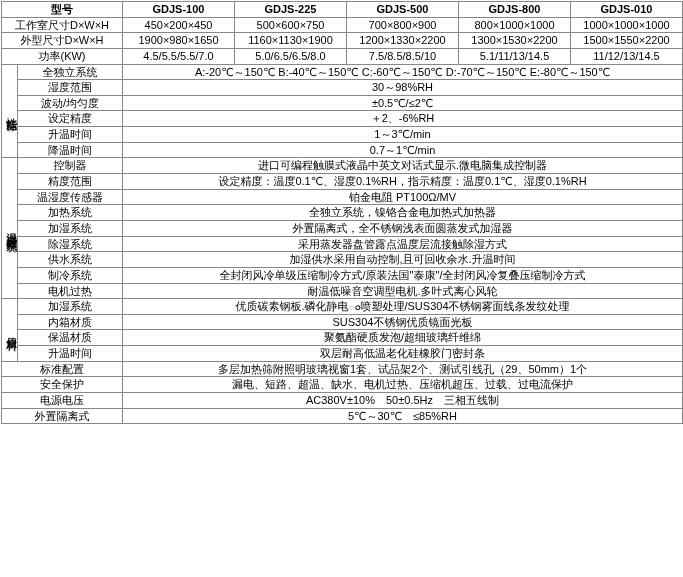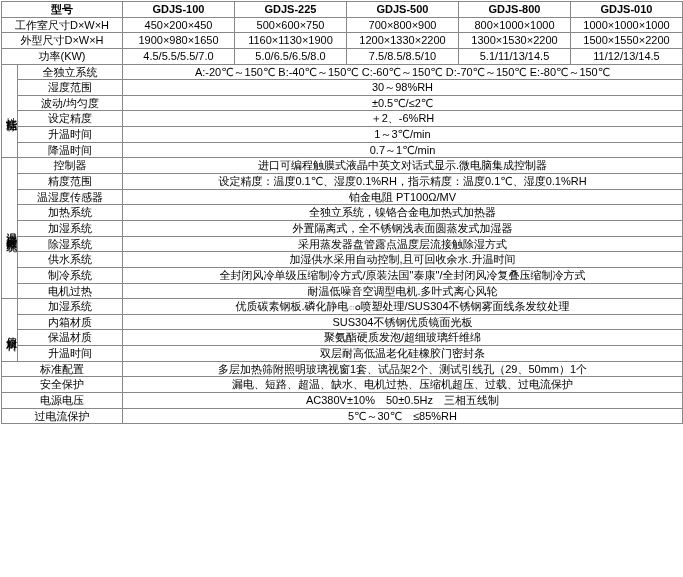--- a/index.html
+++ b/index.html
@@ -202,17 +202,17 @@
     </tr>
     <tr>
       <td class="rowlabel" colspan="2">安全保护</td>
       <td class="wide small" colspan="5">漏电、短路、超温、缺水、电机过热、压缩机超压、过载、过电流保护</td>
     </tr>
     <tr>
       <td class="rowlabel" colspan="2">电源电压</td>
       <td class="wide" colspan="5">AC380V±10%　50±0.5Hz　三相五线制</td>
     </tr>
     <tr>
-      <td class="rowlabel" colspan="2">过电流保护</td>
+      <td class="rowlabel" colspan="2">外置隔离式</td>
       <td class="wide" colspan="5">5℃～30℃　≤85%RH</td>
     </tr>
   </tbody>
 </table>
 
 </body></html>

